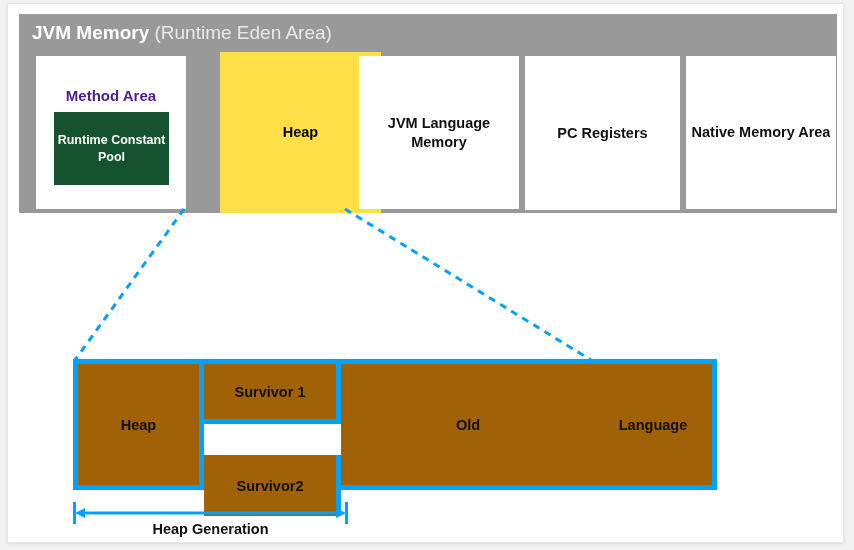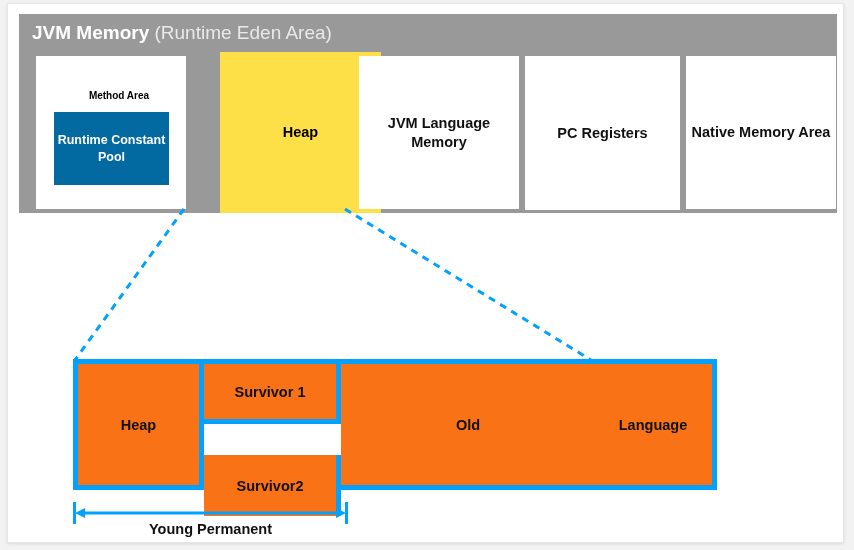--- a/index.html
+++ b/index.html
@@ -79,35 +79,35 @@
   }
 
   #box-method   { left: 17px;  top: 42px; width: 150px; height: 153px; display:block; }
   #box-heap     { left: 173px; top: 38px; width: 161px; height: 161px; }
   #box-stacks   { left: 340px; top: 42px; width: 160px; height: 153px; }
   #box-pc       { left: 506px; top: 42px; width: 155px; height: 154px; }
   #box-native   { left: 667px; top: 42px; width: 150px; height: 153px; }
 
   #method-label {
     position: absolute;
-    left: 8px;
+    left: 0;
     top: 30px;
     width: 100%;
     text-align: center;
-    font-size: 10px;
-    font-weight: bold;
-    color: #000000;
+    font-size: 15px;
+    font-weight: bold;
+    color: #4c1d95;
   }
   #runtime-const-pool {
     position: absolute;
     left: 18px;
     top: 56px;
     width: 115px;
     height: 73px;
-    background: #0369a1;
+    background: #14532d;
     color: #ffffff;
     font-size: 12.5px;
     line-height: 17px;
     font-weight: bold;
     display: flex;
     align-items: center;
     justify-content: center;
     text-align: center;
     box-sizing: border-box;
   }
@@ -136,21 +136,21 @@
   .gen-cell {
     position: absolute;
     box-sizing: border-box;
     display: flex;
     align-items: center;
     justify-content: center;
     text-align: center;
     font-size: 14.5px;
     color: #111111;
     font-weight: bold;
-    background: #f97316;
+    background: #a16207;
   }
   #cell-eden {
     left: 0px; top: 0px; width: 126px; height: 121px;
     border-right: 5px solid #03A1FE;
   }
   #cell-surv1 {
     left: 126px; top: 0px; width: 137px; height: 60px;
     border-right: 5px solid #03A1FE;
     border-bottom: 5px solid #03A1FE;
   }
@@ -226,16 +226,16 @@
   </div>
 
   <div id="young-gen-measure">
     <svg width="275" height="22" viewBox="0 0 275 22">
       <line x1="1.5" y1="0" x2="1.5" y2="22" stroke="#03A1FE" stroke-width="3"></line>
       <line x1="273.5" y1="0" x2="273.5" y2="22" stroke="#03A1FE" stroke-width="3"></line>
       <line x1="7" y1="11" x2="268" y2="11" stroke="#03A1FE" stroke-width="3"></line>
       <polygon points="2,11 12,6 12,16" fill="#03A1FE"></polygon>
       <polygon points="273,11 263,6 263,16" fill="#03A1FE"></polygon>
     </svg>
-    <div id="young-gen-label">Young Permanent</div>
+    <div id="young-gen-label">Heap Generation</div>
   </div>
 
 </div>
 
 </body></html>

